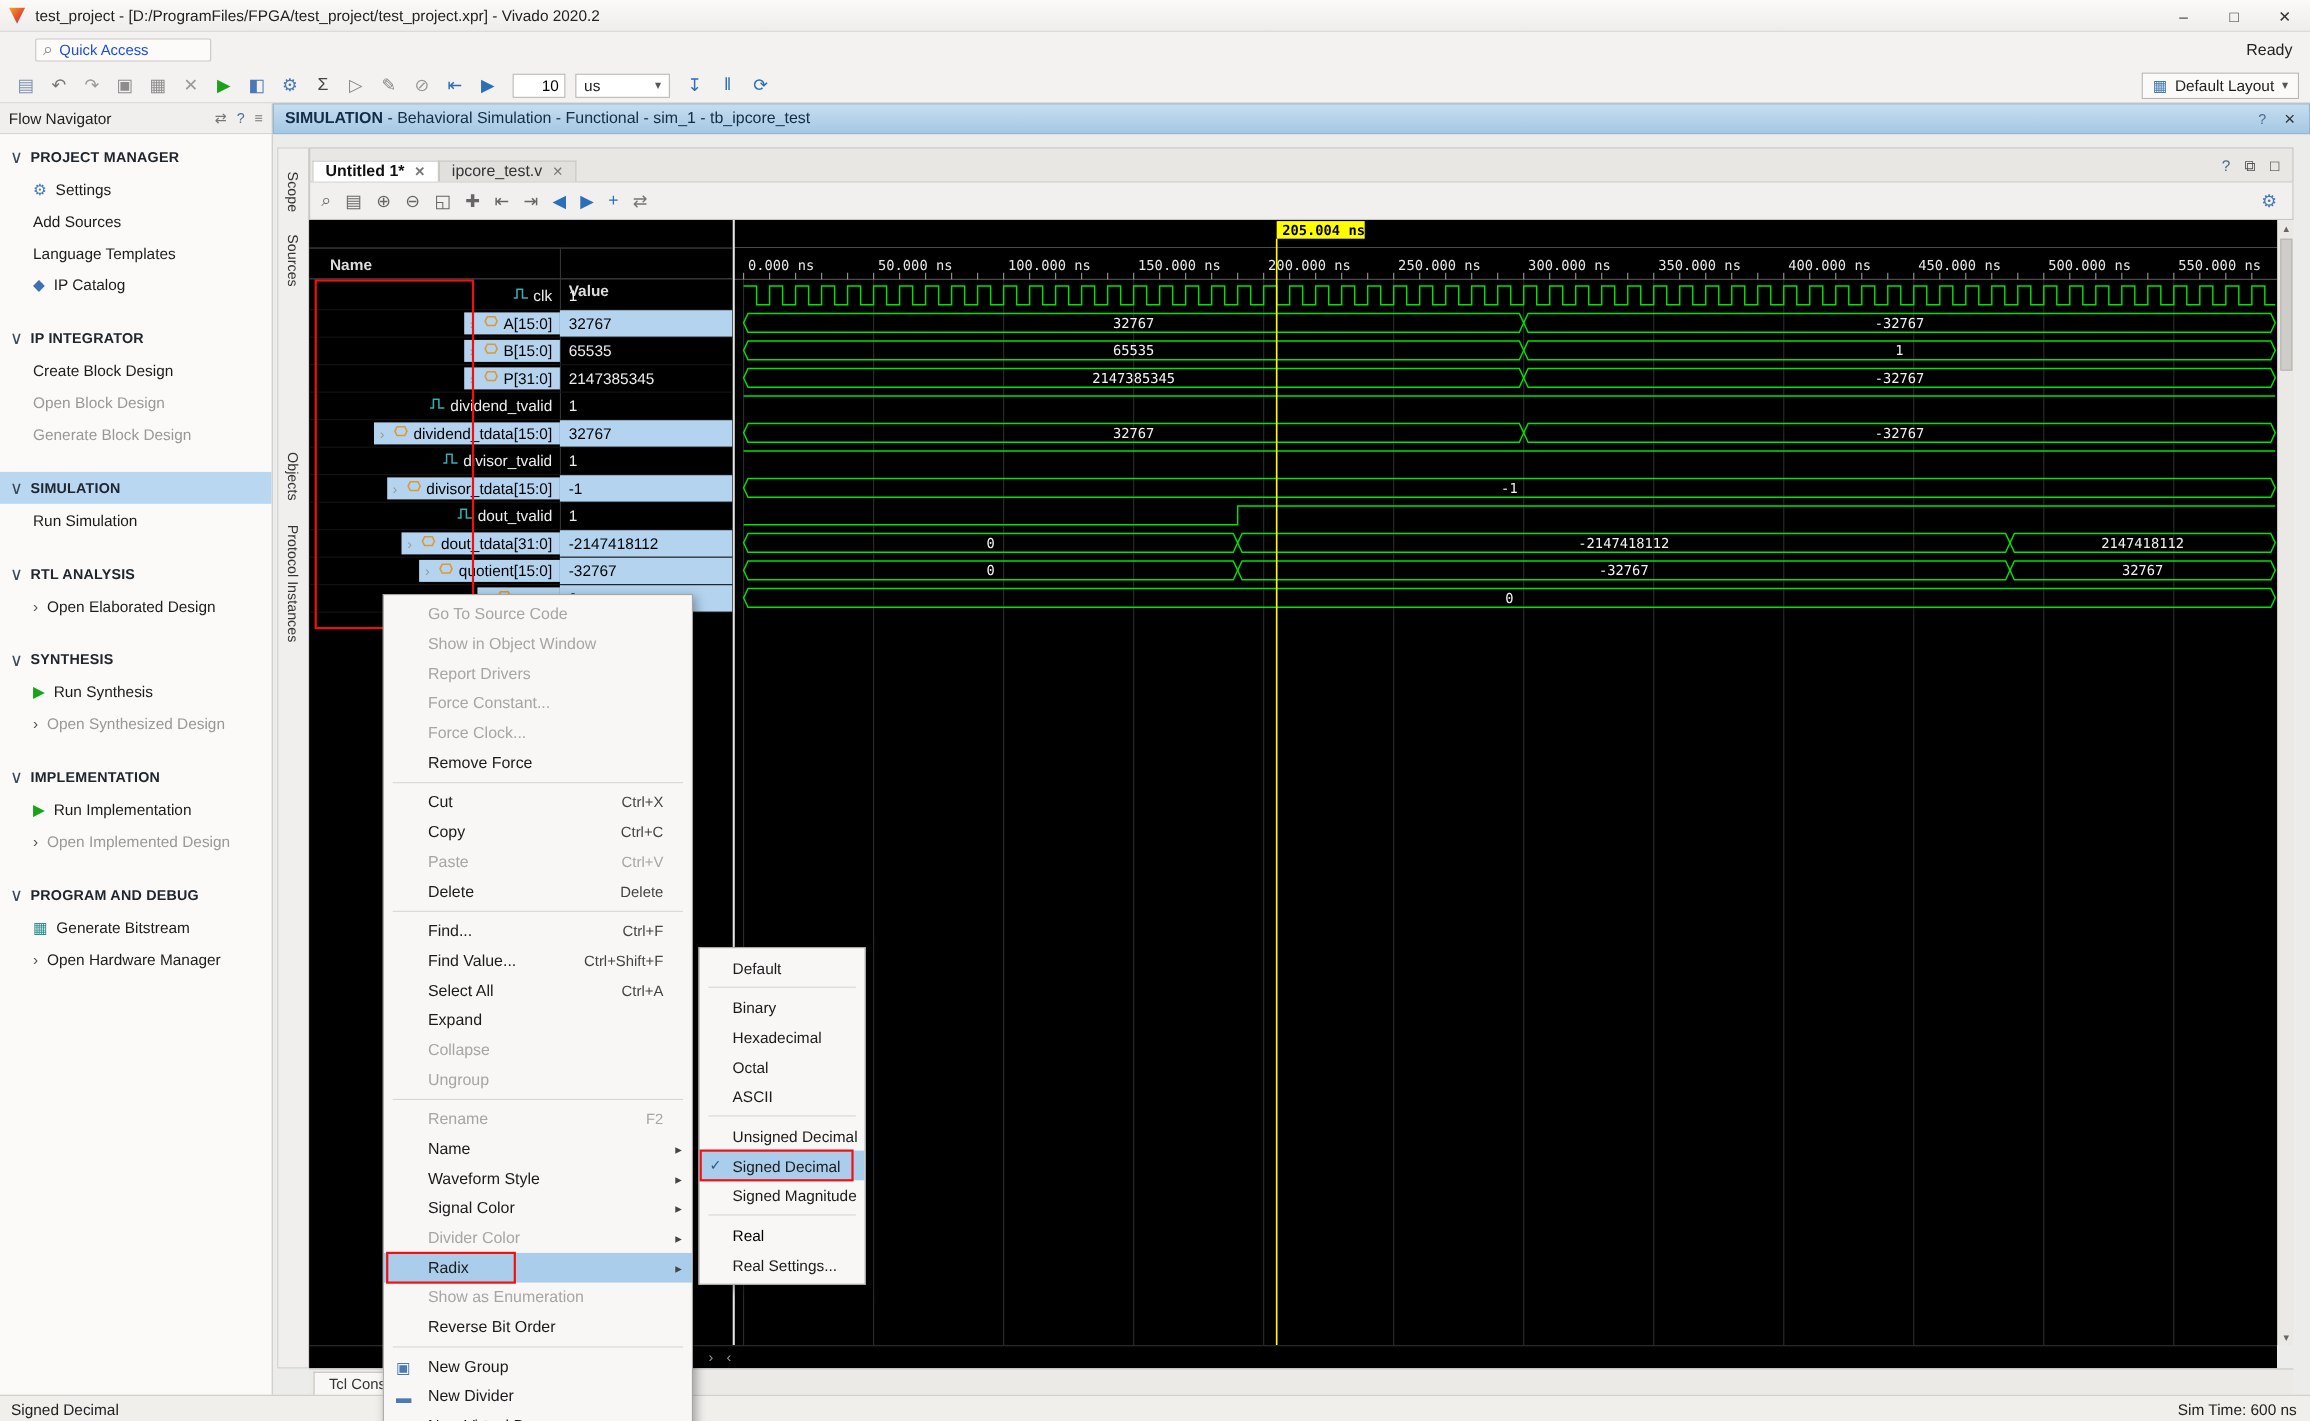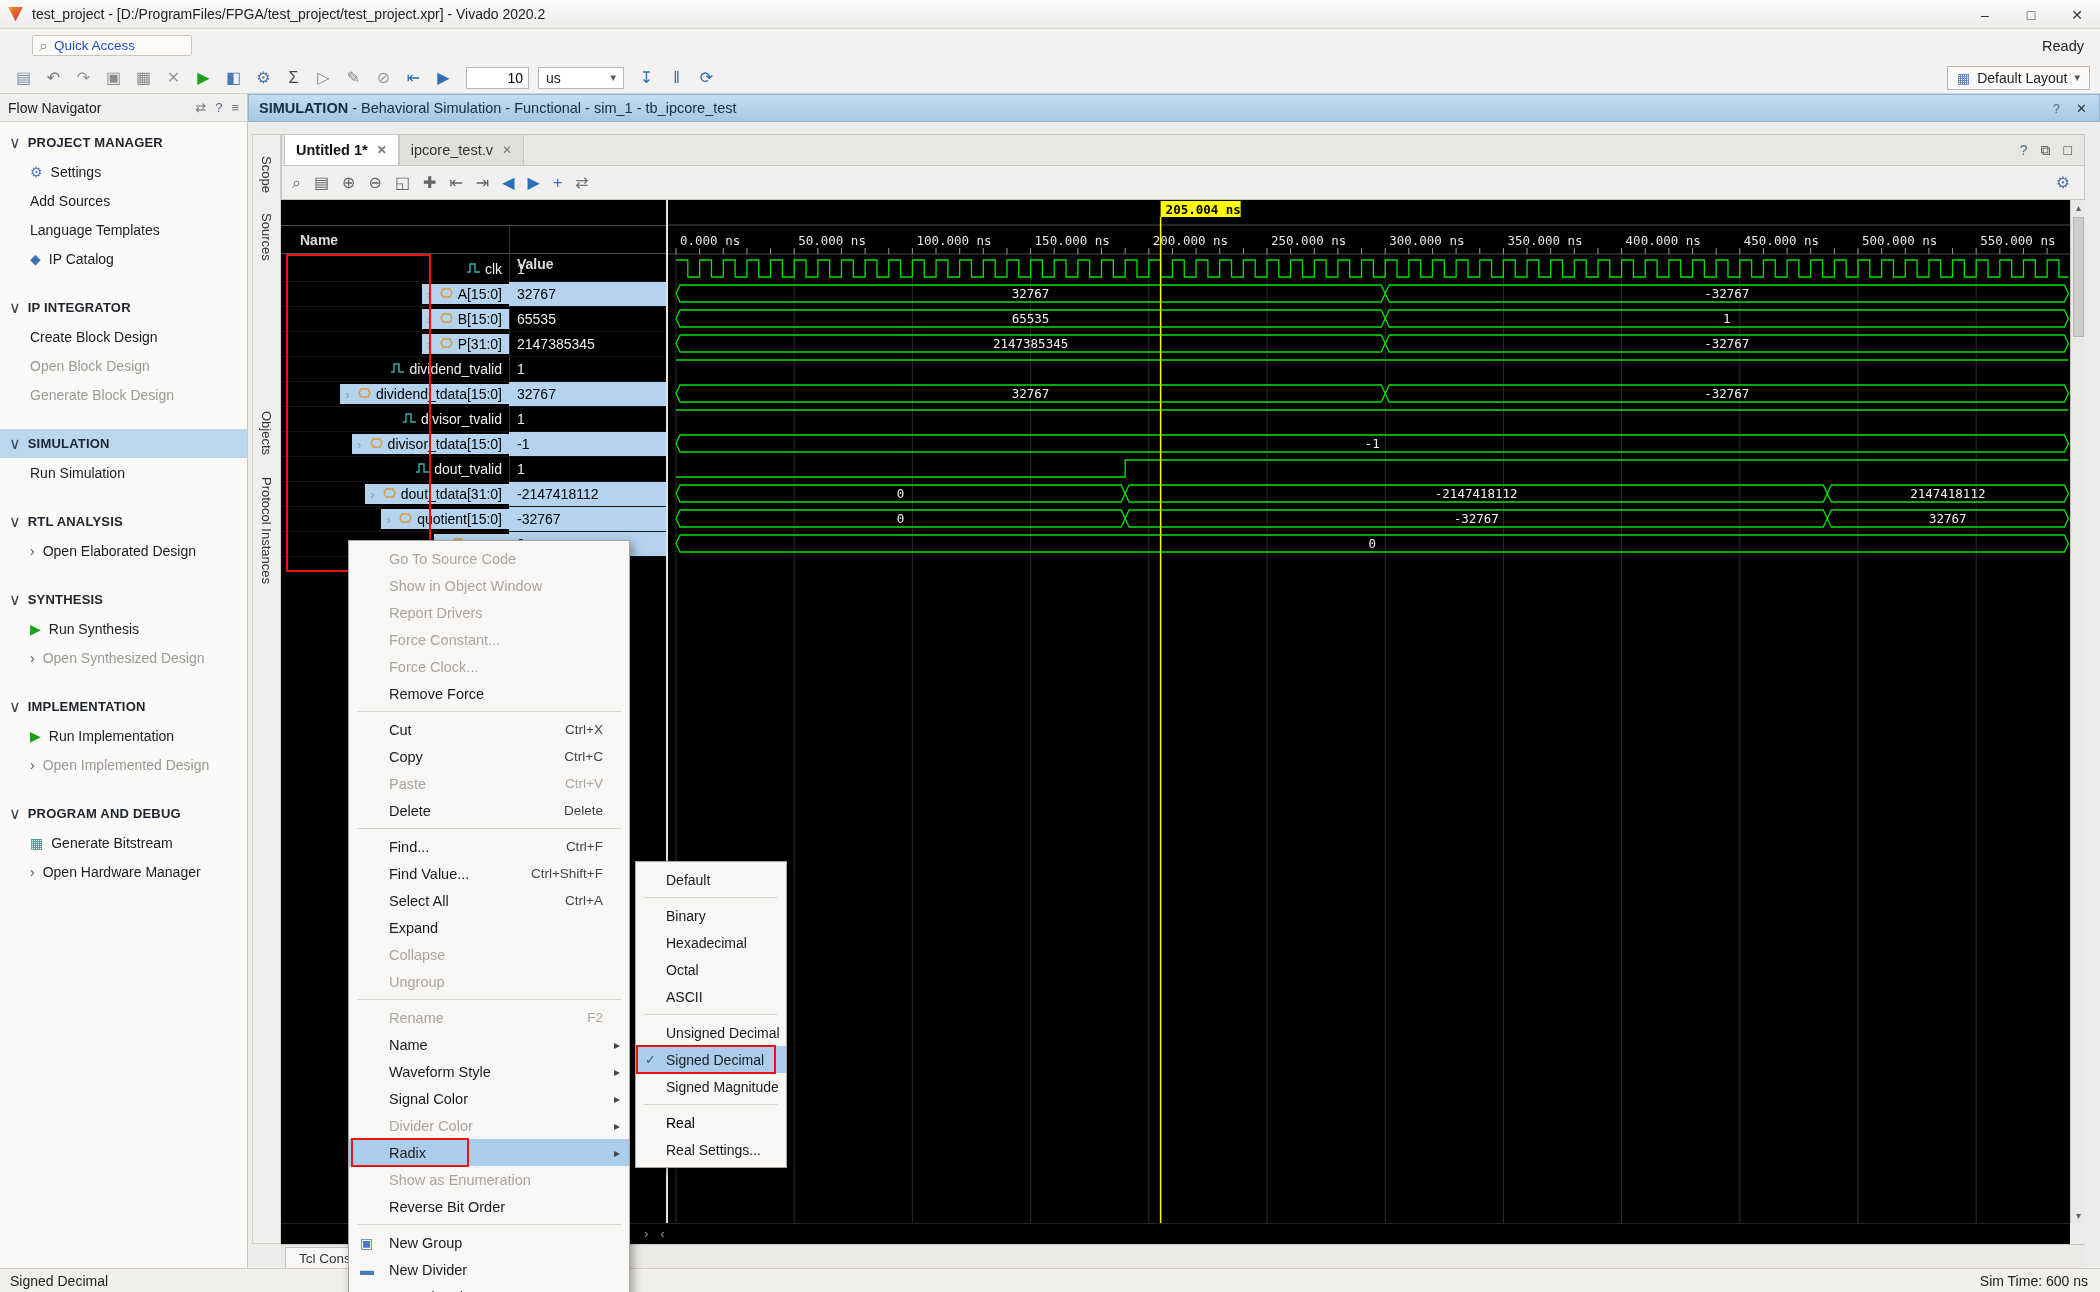--- a/index.html
+++ b/index.html
@@ -16,21 +16,21 @@
   
   .menubar{position:absolute;left:0;top:29px;width:2100px;height:33px;background:#f4f2f0;display:flex;align-items:center;padding-left:6px;}
   .menu-item{padding:0 13px;font-size:15px;color:#1a1a1a;height:100%;display:flex;align-items:center;}
   .quick-access{margin-left:26px;width:160px;height:21px;border:1px solid #c9c6c2;border-radius:2px;background:#fcfbfa;display:flex;align-items:center;padding:0 6px;gap:6px;}
   .qa-text{font-size:13.5px;color:#1d4ed8;}
   .ready{position:absolute;right:16px;font-size:14.5px;color:#222;}
 
   
   .toolbar{position:absolute;left:0;top:62px;width:2100px;height:32px;background:#f4f2f0;border-bottom:1px solid #d4d2cf;display:flex;align-items:center;padding-left:10px;gap:3px;}
   .tbtn{width:27px;height:26px;display:flex;align-items:center;justify-content:center;font-size:16px;}
-  .time-input{width:63px;height:22px;border:1px solid #b9b6b2;background:#fff;font-size:14px;text-align:right;padding-right:5px;font-family:"Liberation Sans",sans-serif;margin-left:6px;}
+  .time-input{width:48px;height:22px;border:1px solid #b9b6b2;background:#fff;font-size:14px;text-align:right;padding-right:5px;font-family:"Liberation Sans",sans-serif;margin-left:6px;}
   .unit-select{width:86px;height:22px;border:1px solid #b9b6b2;background:#fff;font-size:14px;display:flex;align-items:center;justify-content:space-between;padding:0 7px;margin:0 6px;}
   .layout-select{position:absolute;right:10px;height:24px;border:1px solid #b9b6b2;background:#fbfaf9;display:flex;align-items:center;gap:7px;padding:0 9px;font-size:14px;color:#222;}
 
   
   .banner{position:absolute;left:248px;top:94px;width:1852px;height:28px;background:linear-gradient(#c6ddf0,#a5c8e4);border:1px solid #8fb3d0;display:flex;align-items:center;padding-left:10px;font-size:14.5px;color:#142c47;}
   .banner-icons{position:absolute;right:12px;display:flex;gap:16px;font-size:13px;color:#3c5a78;}
 
   
   .fn-titlebar{position:absolute;left:0;top:94px;width:248px;height:28px;background:#f1efed;border-bottom:1px solid #d4d2cf;border-right:1px solid #c8c6c3;display:flex;align-items:center;padding:0 8px;}
   .fn-title{font-size:14px;color:#222;}
@@ -44,21 +44,21 @@
   .fn-item.dis .fn-i-label{color:#9a9896;}
   .fn-i-label{white-space:nowrap;}
   .icn{display:inline-flex;align-items:center;justify-content:center;font-style:normal;}
 
   
   .side-strip{position:absolute;left:252px;top:134px;width:29px;height:1110px;background:#f1efed;border:1px solid #d2d0cd;display:flex;flex-direction:column;align-items:center;}
   .side-tab{writing-mode:vertical-rl;font-size:13px;color:#333;padding:5px 0;}
 
   
   .tabbar{position:absolute;left:281px;top:134px;width:1804px;height:32px;background:#e9e7e4;border:1px solid #c8c6c3;display:flex;align-items:flex-end;padding-left:2px;}
-  .etab{height:31px;display:flex;align-items:center;padding:0 11px;font-size:14.5px;color:#333;border:1px solid #c8c6c3;border-bottom:none;gap:9px;background:#e2e0dd;}
+  .etab{height:19px;display:flex;align-items:center;padding:0 11px;font-size:14.5px;color:#333;border:1px solid #c8c6c3;border-bottom:none;gap:9px;background:#e2e0dd;}
   .etab.active{background:#fff;font-weight:bold;color:#111;}
   .tab-close{font-size:12px;color:#777;}
   .tabbar-icons{margin-left:auto;display:flex;gap:13px;padding:0 12px;font-size:14px;color:#555;align-self:center;}
 
   
   .wave-toolbar{position:absolute;left:281px;top:166px;width:1804px;height:34px;background:#f2f0ee;border:1px solid #c8c6c3;border-top:none;display:flex;align-items:center;padding-left:10px;gap:13px;}
   .wt-icon{font-size:16px;color:#555;}
   .wt-gear{position:absolute;right:14px;font-size:16px;color:#4a7ab5;}
 
   

